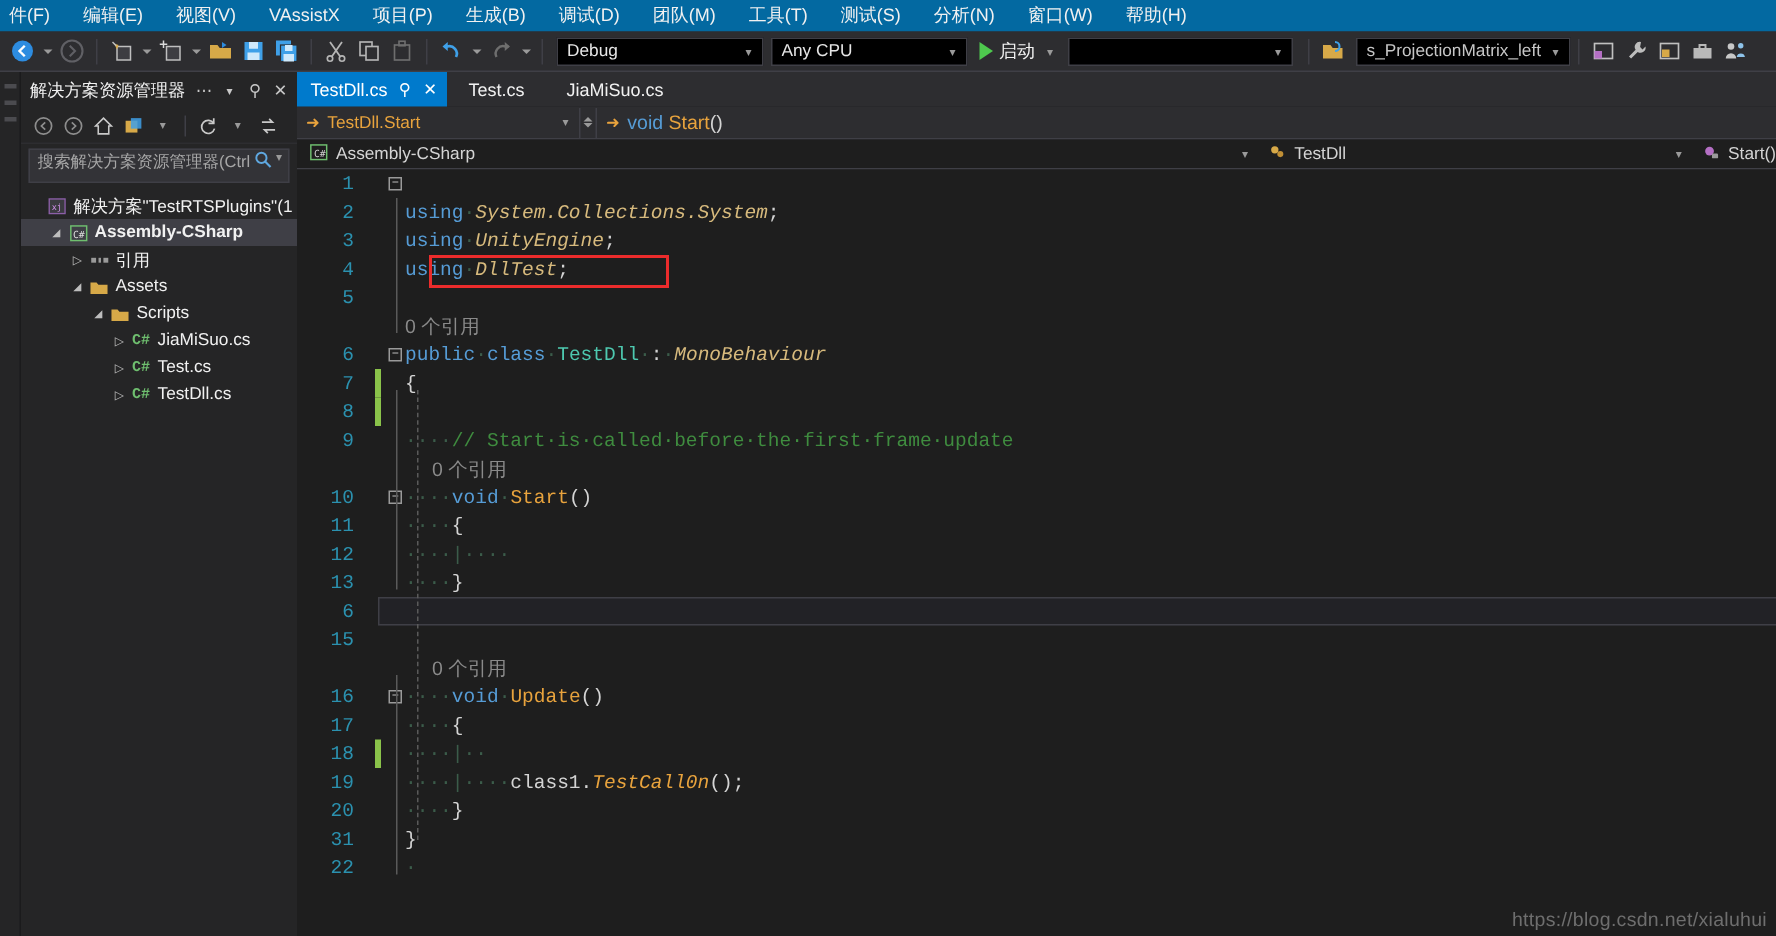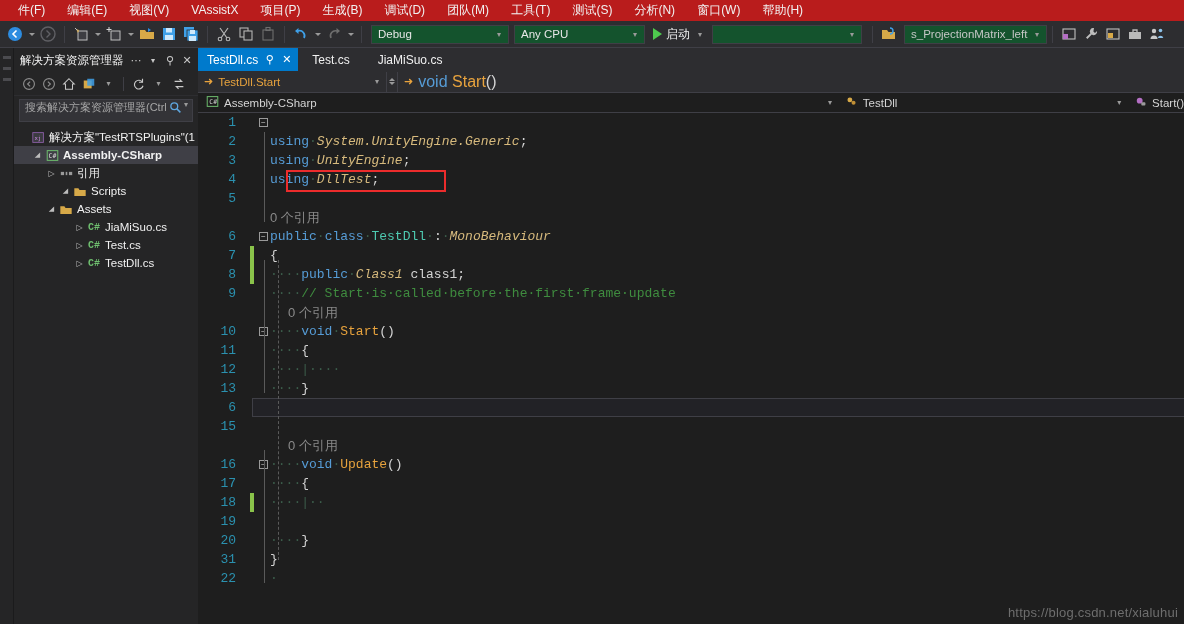--- a/index.html
+++ b/index.html
@@ -7,22 +7,22 @@
     width: 1184px; height: 624px;
     background: #1e1e1e;
     font-family: "Liberation Sans", sans-serif;
     overflow: hidden;
   }
   .app { position: relative; width: 1184px; height: 624px; background: #2d2d30; }
 
   
   .menubar {
     position: absolute; left: 0; top: 0; width: 1184px; height: 21px;
-    background: #b91c1c; display: flex; align-items: center;
-    padding-left: 16px; color: #f1f1f1;
+    background: #0369a1; display: flex; align-items: center;
+    padding-left: 4px; color: #f1f1f1;
   }
   .menubar .mi {
     font-size: 12px; color: #f1f1f1; padding: 2px 11px 3px 11px;
     white-space: nowrap; line-height: 15px;
   }
   .menubar .mi:first-child { padding-left: 2px; }
 
   
   .toolbar {
     position: absolute; left: 0; top: 21px; width: 1184px; height: 27px;
@@ -31,21 +31,21 @@
   }
   .tb-ico { width: 22px; height: 22px; display: flex; align-items: center; justify-content: center;
             position: relative; flex: none; }
   .tb-ico svg { display:block; }
   .tb-caret { width: 11px; height: 22px; display: flex; align-items: center; justify-content: center; flex: none; }
   .tb-caret::after { content:""; border-left:3px solid transparent; border-right:3px solid transparent;
                      border-top:3px solid #9a9a9a; }
   .tb-sep { width: 1px; height: 17px; background: #3f3f46; margin: 0 5px; flex: none; }
 
   .combo {
-    height: 19px; background: #14532d; border: 1px solid #3f3f46; color: #e6e6e6;
+    height: 19px; background: #000000; border: 1px solid #3f3f46; color: #e6e6e6;
     font-size: 11.5px; display: flex; align-items: center; padding: 0 4px 0 6px;
     position: relative; flex: none;
   }
   .combo .lbl { flex: 1; white-space: nowrap; overflow: hidden; }
   .combo .car { width: 10px; text-align: center; color: #9a9a9a; font-size: 8px; }
   .combo.w-debug { width: 138px; margin-left: 4px; }
   .combo.w-cpu   { width: 131px; margin-left: 5px; }
   .combo.w-empty { width: 150px; margin-left: 6px; }
   .combo.w-search{ width: 143px; margin-left: 4px; color:#c6c6c6; }
 
@@ -105,21 +105,21 @@
   }
   .nav-seg { display:flex; align-items:center; height:22px; padding: 0 4px 0 6px; }
   .nav-arrow { color:#e8a33d; font-size: 11px; margin-right: 5px; }
   .nav-txt { font-size: 11.5px; color: #e8a33d; }
   .nav-caret { width:18px; text-align:center; color:#9a9a9a; font-size:8px; }
   .spin { display:flex;flex-direction:column; justify-content:center; width:12px; height:20px; gap:1px;
           border-left:1px solid #3f3f46; border-right:1px solid #3f3f46; }
   .spin i { border-left:3px solid transparent;border-right:3px solid transparent; margin:0 auto; }
   .spin i.up { border-bottom:3px solid #9a9a9a; }
   .spin i.dn { border-top:3px solid #9a9a9a; }
-  .nav2-txt { font-size:16px; color:#9cdcfe;text-align:center; }
+  .nav2-txt { font-size:13px; color:#9cdcfe;text-align:center; }
   .nav2-kw { color:#569cd6; }
   .nav2-name { color:#e8a33d; }
 
   .navbar2 {
     height: 20px; background: #1e1e1e; display:flex; align-items:center;
     border-bottom: 1px solid #3f3f46; color:#d4d4d4; font-size:11.5px;
   }
   .nb2seg { display:flex; align-items:center; height:20px; padding-left:8px; }
   .nb2seg .cap { padding-left:5px; }
 
@@ -431,37 +431,37 @@
           <span class="exp">▷</span>
           <span class="ic">
             <svg width="13" height="13" viewBox="0 0 16 16">
               <rect x="1" y="6" width="4" height="4" fill="#9a9a9a"></rect>
               <rect x="7" y="6" width="2" height="4" fill="#9a9a9a"></rect>
               <rect x="11" y="6" width="4" height="4" fill="#9a9a9a"></rect>
             </svg>
           </span>
           <span class="tx">引用</span>
         </div>
+        <div class="tr" style="padding-left: 31px;">
+          <span class="exp" style="font-size: 7px; transform: rotate(0deg);">◢</span>
+          <span class="ic">
+            <svg width="14" height="13" viewBox="0 0 16 16">
+              <path d="M1 4 h5 l1.5 2 H15 v7.5 H1z" fill="#d7a948"></path>
+            </svg>
+          </span>
+          <span class="tx">Assets</span>
+        </div>
         <div class="tr" style="padding-left: 45px;">
           <span class="exp" style="font-size: 7px; transform: rotate(0deg);">◢</span>
           <span class="ic">
             <svg width="14" height="13" viewBox="0 0 16 16">
               <path d="M1 4 h5 l1.5 2 H15 v7.5 H1z" fill="#d7a948"></path>
             </svg>
           </span>
           <span class="tx">Scripts</span>
-        </div>
-        <div class="tr" style="padding-left: 31px;">
-          <span class="exp" style="font-size: 7px; transform: rotate(0deg);">◢</span>
-          <span class="ic">
-            <svg width="14" height="13" viewBox="0 0 16 16">
-              <path d="M1 4 h5 l1.5 2 H15 v7.5 H1z" fill="#d7a948"></path>
-            </svg>
-          </span>
-          <span class="tx">Assets</span>
         </div>
         <div class="tr" style="padding-left: 59px;">
           <span class="exp">▷</span>
           <span class="ic">
             <span style="color:#6fbf6f;font-size:10px;font-family:'Liberation Mono',monospace;font-weight:bold;">C#</span>
           </span>
           <span class="tx">JiaMiSuo.cs</span>
         </div>
         <div class="tr" style="padding-left: 59px;">
           <span class="exp">▷</span>
@@ -539,41 +539,41 @@
               <rect x="9" y="9" width="5" height="4" rx="1" fill="#9a9a9a"></rect>
             </svg>
         </span>
         <span class="cap">Start()</span>
       </div>
     </div>
 
     <div class="codearea" id="codearea">
       <div class="watermark">https://blog.csdn.net/xialuhui</div>
     <div class="ln"><span class="lnum">1</span><span class="fold"><span class="foldbox">−</span></span></div>
-        <div class="ln"><span class="lnum">2</span><span class="code"><span class="k">using</span><span class="dots">·</span><span class="ns">System.UnityEngine.Generic</span><span class="punc">;</span></span></div>
+        <div class="ln"><span class="lnum">2</span><span class="code"><span class="k">using</span><span class="dots">·</span><span class="ns">System.Collections.System</span><span class="punc">;</span></span></div>
         <div class="ln"><span class="lnum">3</span><span class="code"><span class="k">using</span><span class="dots">·</span><span class="ns">UnityEngine</span><span class="punc">;</span></span></div>
         <div class="ln"><span class="lnum">4</span><span class="code"><span class="k">using</span><span class="dots">·</span><span class="ns">DllTest</span><span class="punc">;</span></span></div>
         <div class="ln"><span class="lnum">5</span><span class="code"></span></div>
         <div class="ln"><span class="code"><span class="ref">0 个引用</span></span></div>
         <div class="ln"><span class="lnum">6</span><span class="fold"><span class="foldbox">−</span></span><span class="code"><span class="k">public</span><span class="dots">·</span><span class="k">class</span><span class="dots">·</span><span class="typ">TestDll</span><span class="dots">·</span><span class="punc">:</span><span class="dots">·</span><span class="cls2">MonoBehaviour</span></span></div>
         <div class="ln"><span class="lnum">7</span><span class="chbar green"></span><span class="code"><span class="punc">{</span></span></div>
-        <div class="ln"><span class="lnum">8</span><span class="chbar green"></span><span class="code"><span class="dots">····</span><span class="k">public</span><span class="dots">·</span><span class="cls2">Class1</span><span class="dots"> </span><span class="pl">class1</span><span class="punc">;</span></span></div>
+        <div class="ln"><span class="lnum">8</span><span class="chbar green"></span></div>
         <div class="ln"><span class="lnum">9</span><span class="code"><span class="dots">····</span><span class="cmt">// Start·is·called·before·the·first·frame·update</span></span></div>
         <div class="ln"><span class="code"><span class="ref">     0 个引用</span></span></div>
         <div class="ln"><span class="lnum">10</span><span class="fold"><span class="foldbox">−</span></span><span class="code"><span class="dots">····</span><span class="k">void</span><span class="dots">·</span><span class="mth">Start</span><span class="punc">()</span></span></div>
         <div class="ln"><span class="lnum">11</span><span class="code"><span class="dots">····</span><span class="punc">{</span></span></div>
         <div class="ln"><span class="lnum">12</span><span class="code"><span class="dots">····|····</span></span></div>
         <div class="ln"><span class="lnum">13</span><span class="code"><span class="dots">····</span><span class="punc">}</span></span></div>
         <div class="ln"><div class="hl-box"></div><span class="lnum">6</span><span class="code"></span></div>
         <div class="ln"><span class="lnum">15</span></div>
         <div class="ln"><span class="code"><span class="ref">     0 个引用</span></span></div>
         <div class="ln"><span class="lnum">16</span><span class="fold"><span class="foldbox">−</span></span><span class="code"><span class="dots">····</span><span class="k">void</span><span class="dots">·</span><span class="mth">Update</span><span class="punc">()</span></span></div>
         <div class="ln"><span class="lnum">17</span><span class="code"><span class="dots">····</span><span class="punc">{</span></span></div>
         <div class="ln"><span class="lnum">18</span><span class="chbar green"></span><span class="code"><span class="dots">····|··</span></span></div>
-        <div class="ln"><span class="lnum">19</span></div>
+        <div class="ln"><span class="lnum">19</span><span class="code"><span class="dots">····|····</span><span class="pl">class1.</span><span class="mthi">TestCall0n</span><span class="punc">();</span></span></div>
         <div class="ln"><span class="lnum">20</span><span class="code"><span class="dots">····</span><span class="punc">}</span></span></div>
         <div class="ln"><span class="lnum">31</span><span class="code"><span class="punc">}</span></span></div>
         <div class="ln"><span class="lnum">22</span><span class="code"><span class="dots">·</span></span></div>
         <div style="position: absolute; left: 66px; top: 19px; width: 0px; height: 90px; border-left: 1px solid rgb(90, 90, 90);"></div>
         <div style="position: absolute; left: 66px; top: 147px; width: 0px; height: 133px; border-left: 1px solid rgb(90, 90, 90);"></div>
         <div style="position: absolute; left: 66px; top: 337px; width: 0px; height: 133px; border-left: 1px solid rgb(90, 90, 90);"></div>
         <div style="position: absolute; left: 80px; top: 147px; width: 0px; height: 300px; border-left: 1px dashed rgb(90, 90, 90);"></div>
         <div class="redbox" style="left: 88px; top: 57px; width: 160px; height: 22px;"></div>
       </div>
   </div>

